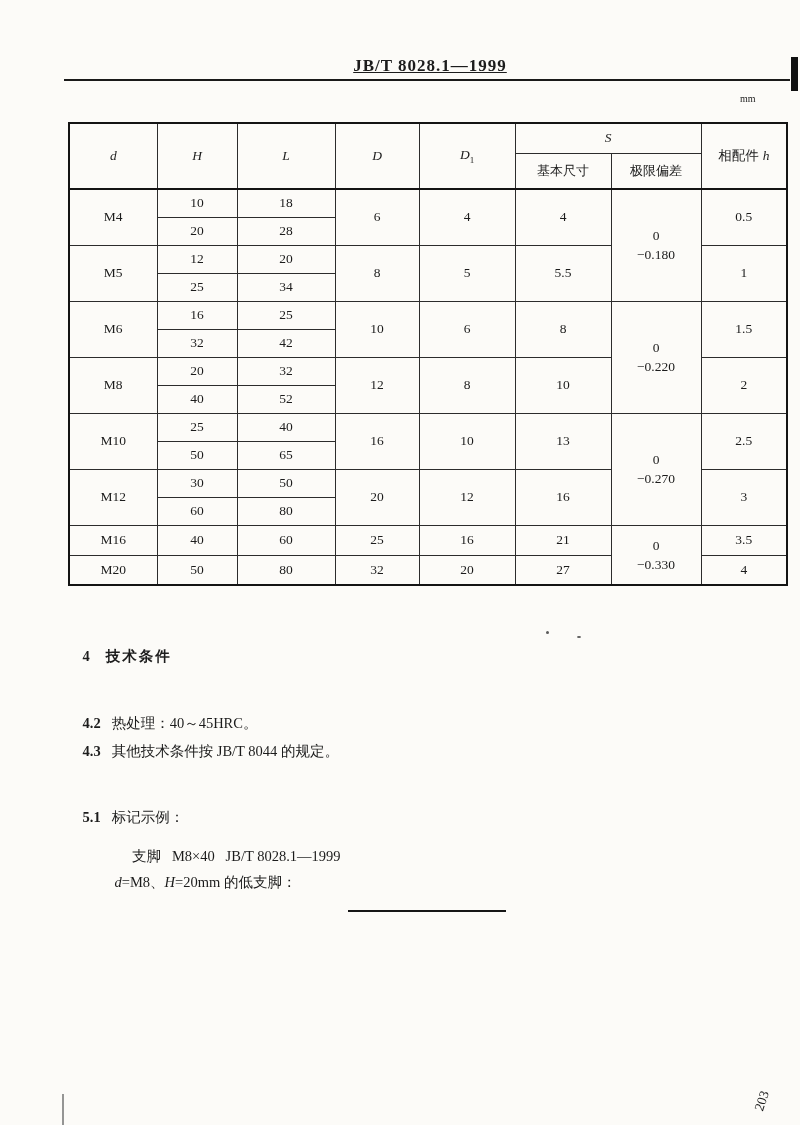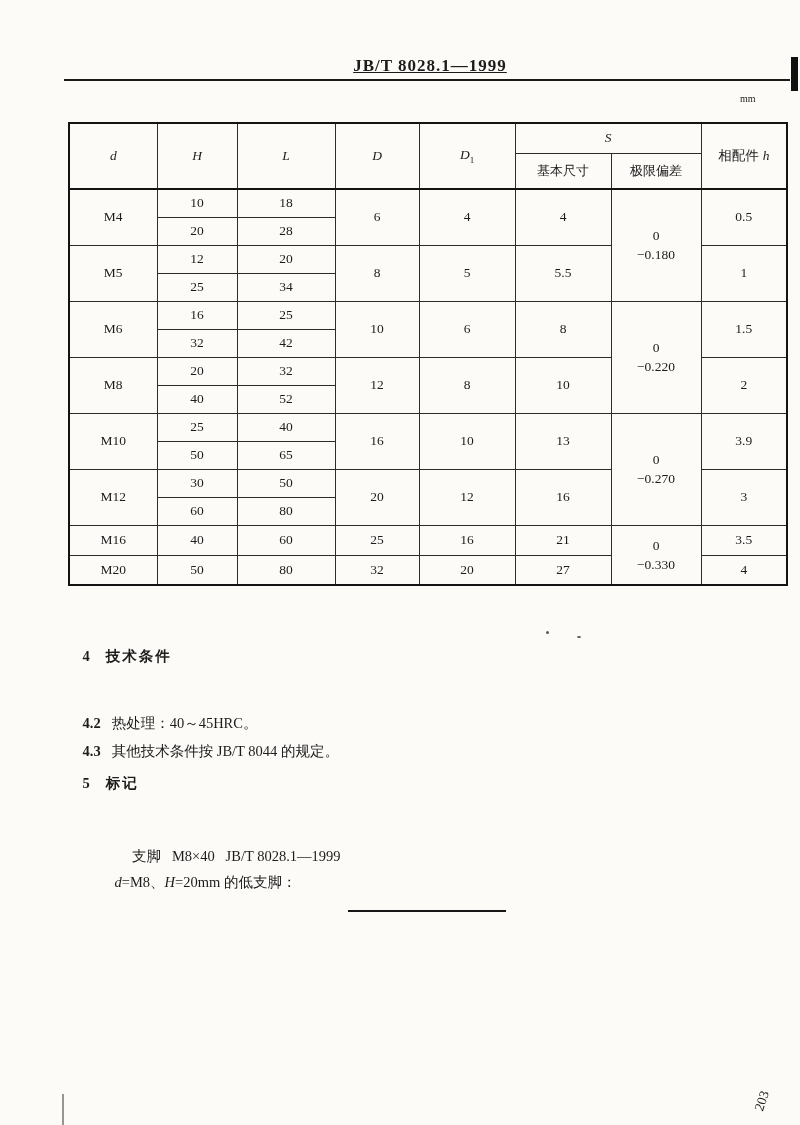--- a/index.html
+++ b/index.html
@@ -148,21 +148,21 @@
 
       <tr>
         <td rowspan="2">M10</td>
         <td>25</td>
         <td>40</td>
         <td rowspan="2">16</td>
         <td rowspan="2">10</td>
         <td rowspan="2">13</td>
         <td rowspan="4" class="dev-cell">0
 −0.270</td>
-        <td rowspan="2">3.9</td>
+        <td rowspan="2">2.5</td>
       </tr>
       <tr>
         <td>50</td>
         <td>65</td>
       </tr>
 
       <tr>
         <td rowspan="2">M12</td>
         <td>30</td>
         <td>50</td>
@@ -202,22 +202,22 @@
 
   <div class="line heading" style="top:630px">
     <span class="num">4</span><span class="htitle">技术条件</span>
   </div>
   <div class="line" style="top:697px">
     <span class="num">4.2</span><span>热处理：40～45HRC。</span>
   </div>
   <div class="line" style="top:725px">
     <span class="num">4.3</span><span>其他技术条件按 JB/T 8044 的规定。</span>
   </div>
-  <div class="line heading" style="top:757px">
-    <span class="num">5</span><span class="htitle">标记</span>
+  <div class="line" style="top:791px">
+    <span class="num">5.1</span><span>标记示例：</span>
   </div>
   <div class="line" style="top:856px;left:100px">
     <i class="var">d</i><span>=M8、</span><i class="var">H</i><span>=20mm 的低支脚：</span>
   </div>
   <div class="line" style="top:847px;left:132px">支脚   M8×40   JB/T 8028.1—1999</div>
 
   <div class="end-rule"></div>
 
   <div class="page-number">203</div>
 

